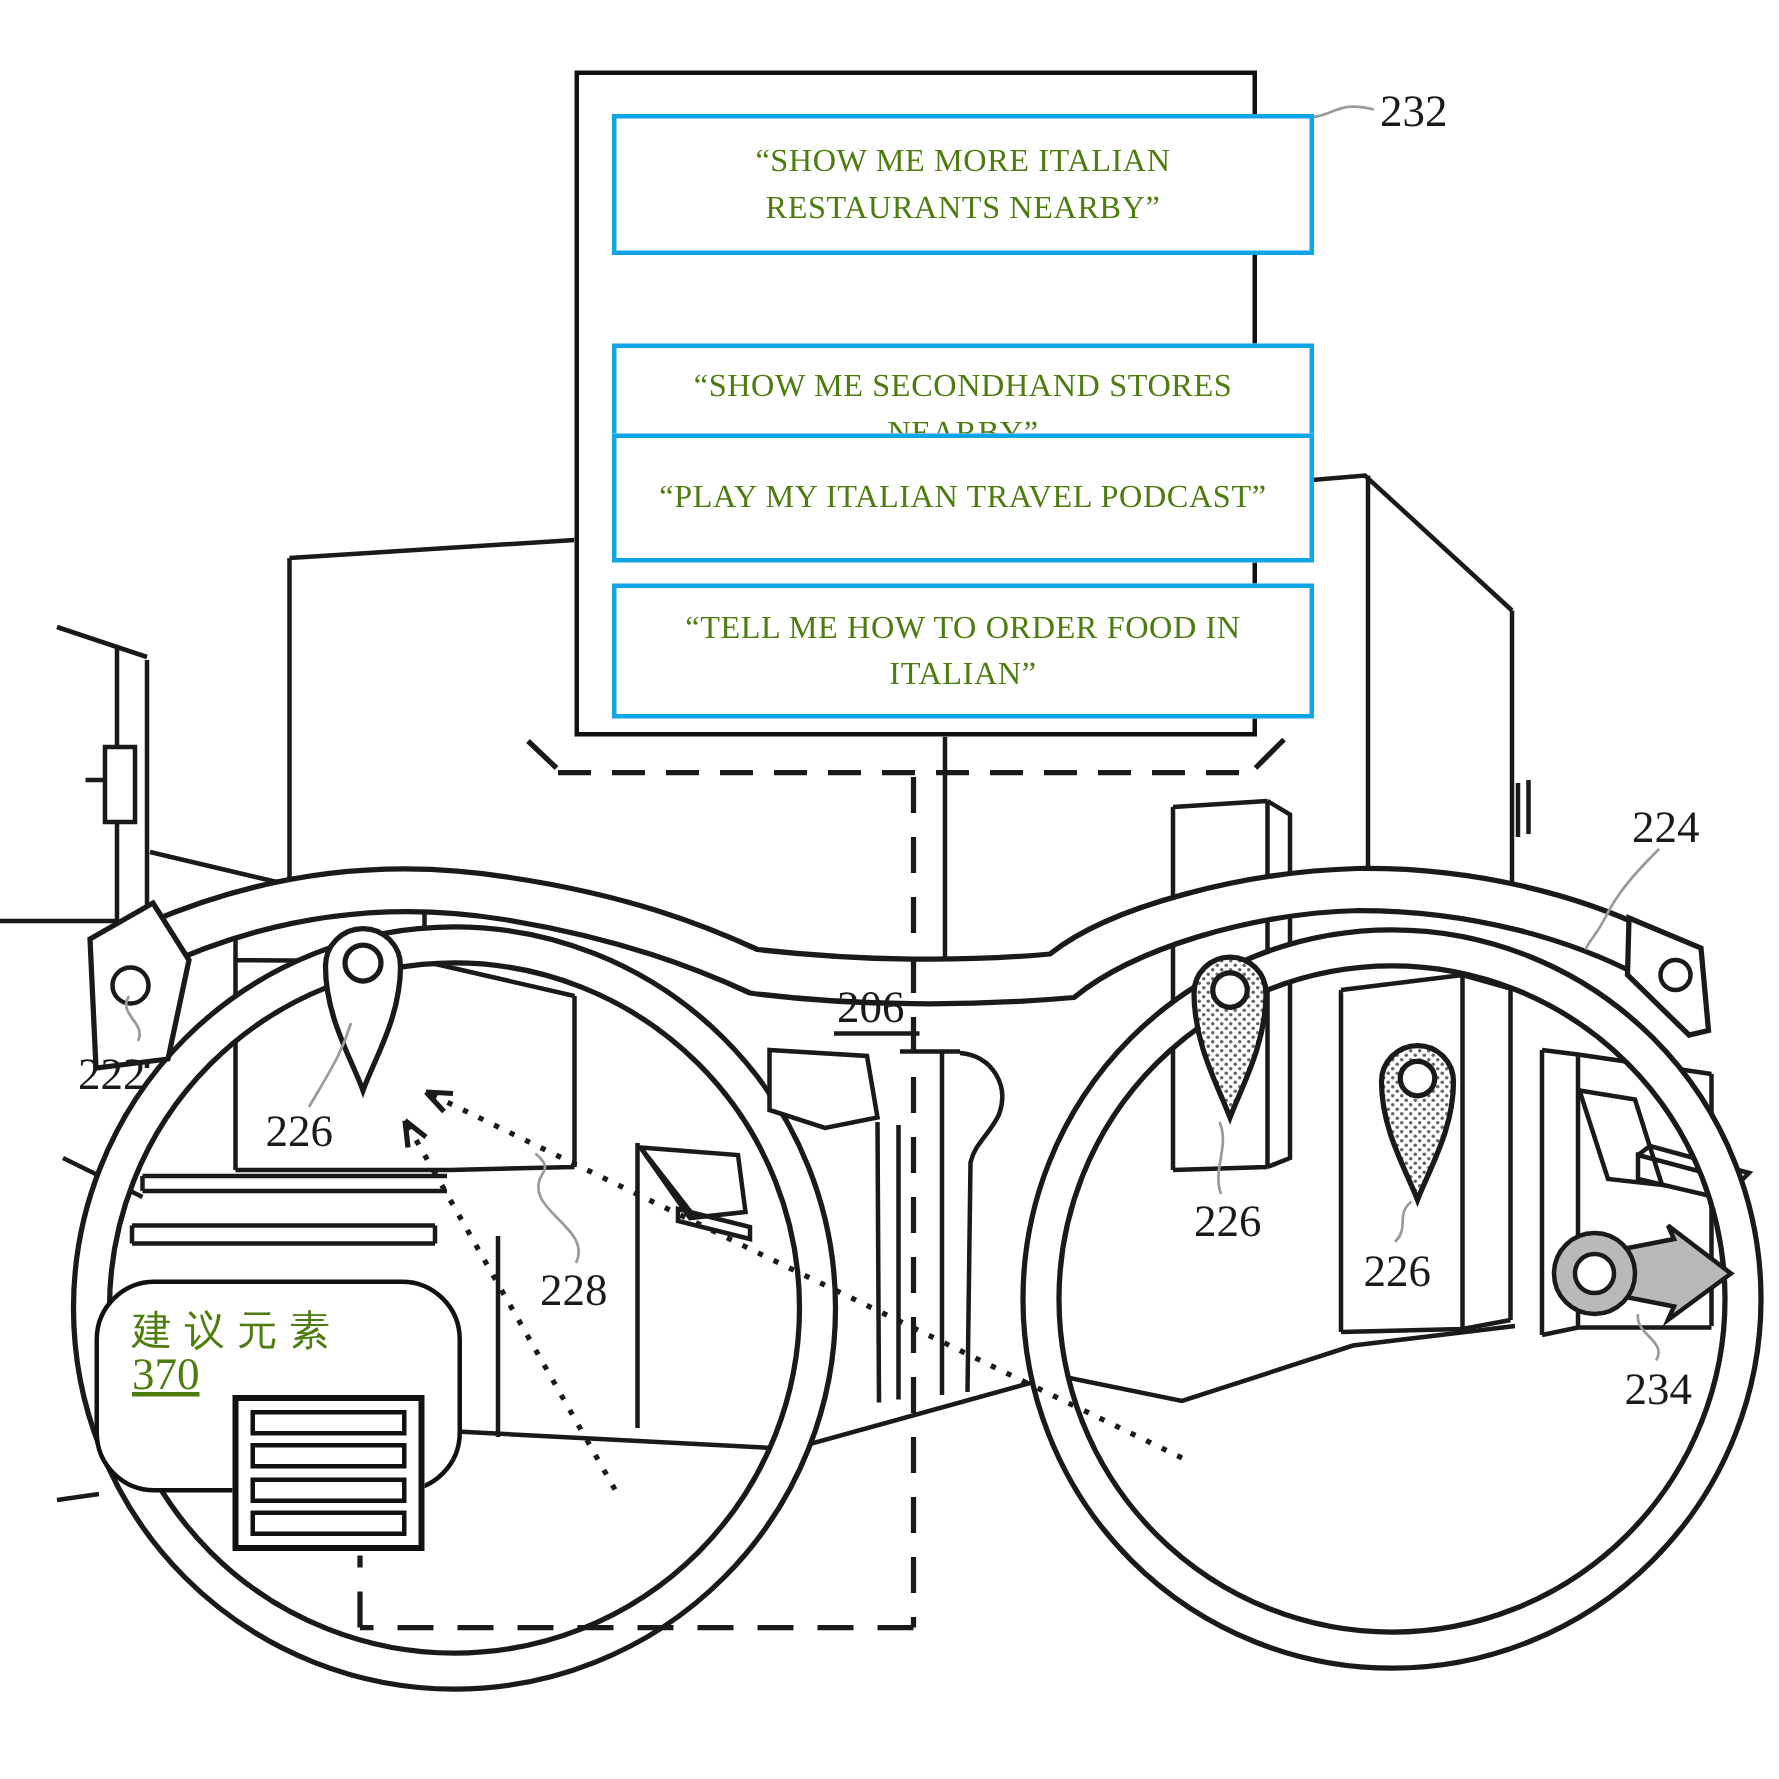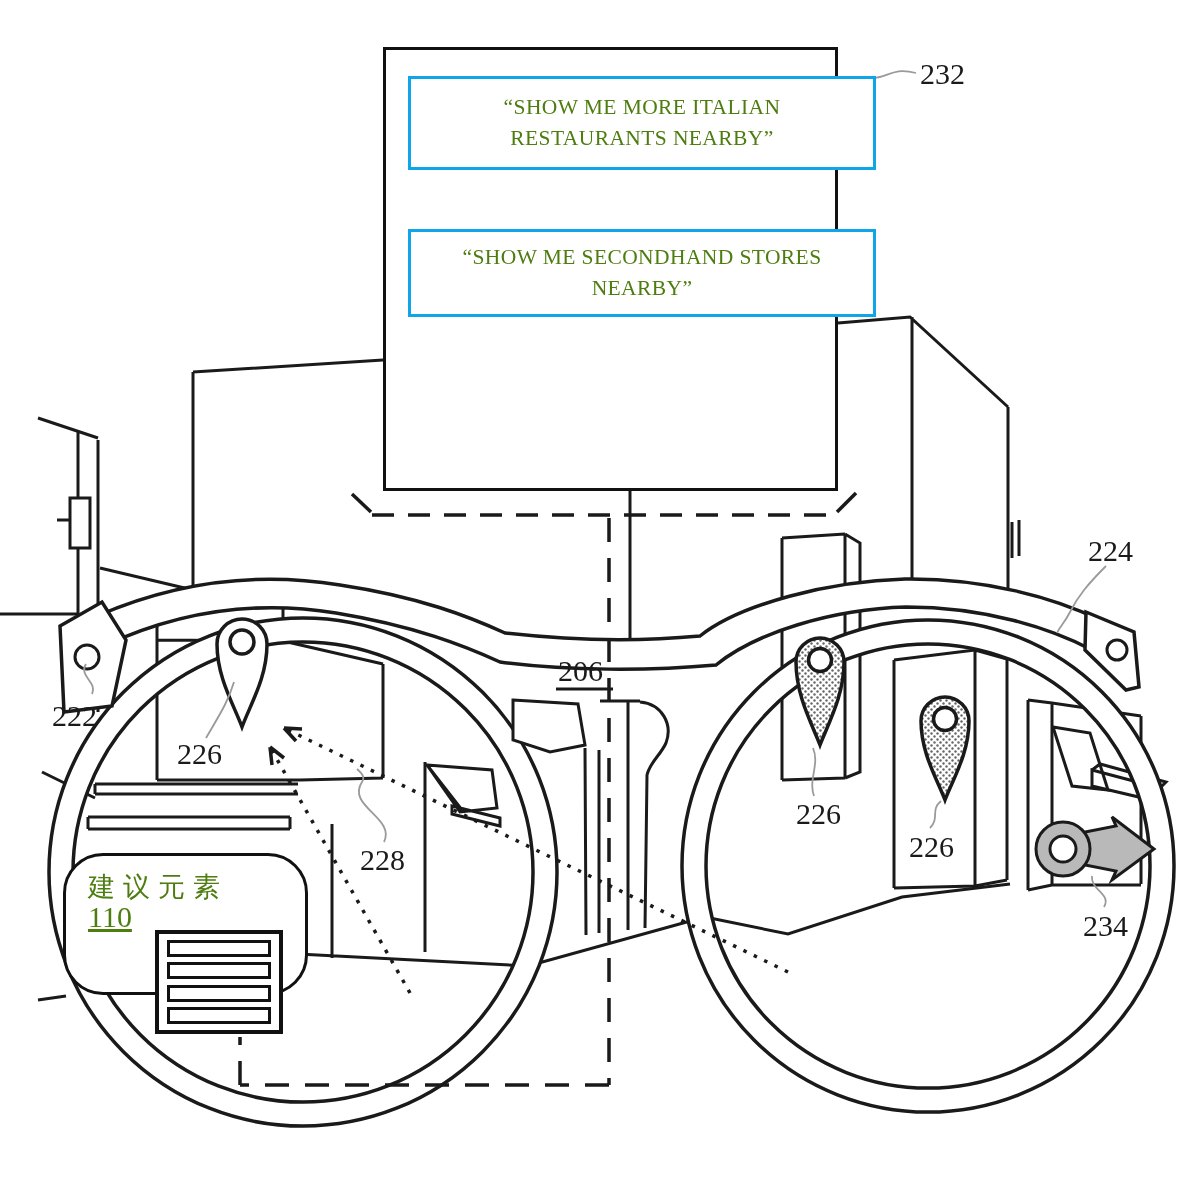--- a/index.html
+++ b/index.html
@@ -139,25 +139,27 @@
     <text x="796" y="824">226</text>
     <text x="909" y="857">226</text>
     <text x="1083" y="936">234</text>
   </g>
   <path d="M 556,689 H 613" stroke="#1a1a1a" stroke-width="3"></path>
 </svg>
 
   <div class="overlay panel">
     <div class="sbox sbox1">“SHOW ME MORE ITALIAN RESTAURANTS NEARBY”</div>
     <div class="sbox sbox2">“SHOW ME SECONDHAND STORES NEARBY”</div>
+    <div class="sbox sbox3">“PLAY MY ITALIAN TRAVEL PODCAST”</div>
+    <div class="sbox sbox4">“TELL ME HOW TO ORDER FOOD IN ITALIAN”</div>
   </div>
 
   <div class="overlay elem">
     <div class="cjk">建议元素</div>
-    <div class="ref">110</div>
+    <div class="ref">370</div>
     <div class="list-icon">
       <div class="bar"></div>
       <div class="bar"></div>
       <div class="bar"></div>
       <div class="bar"></div>
     </div>
   </div>
 
 </div>
 

